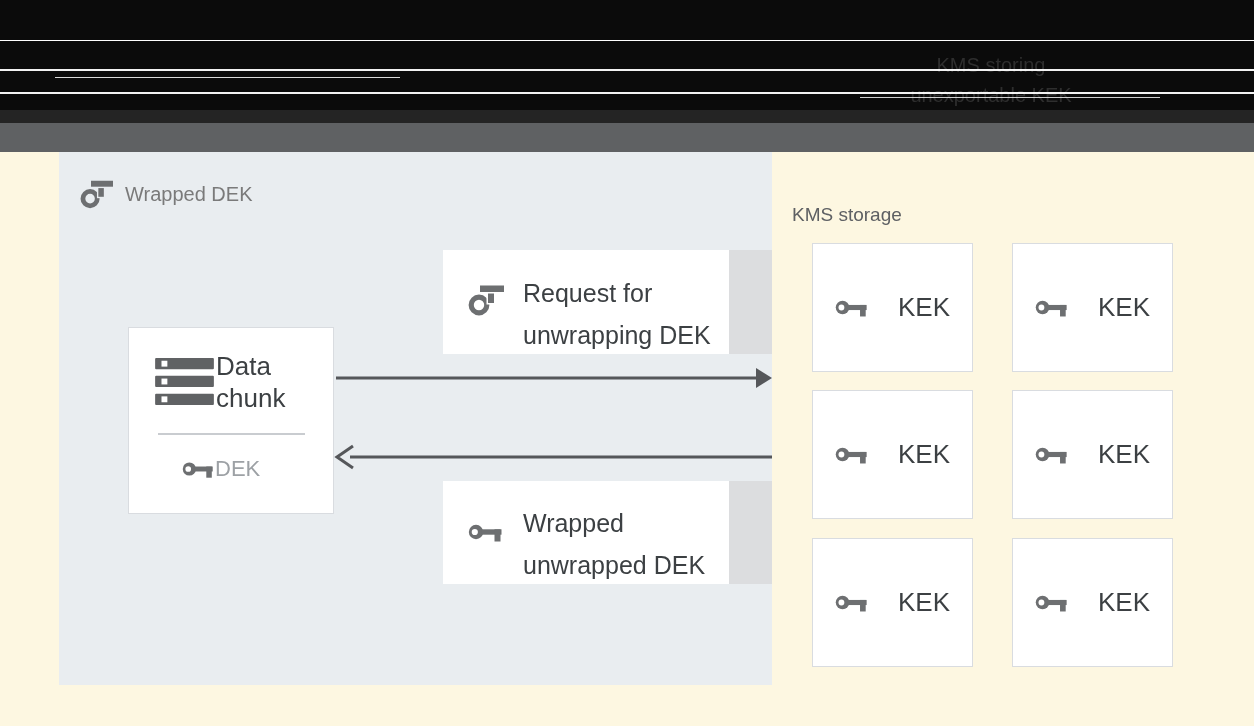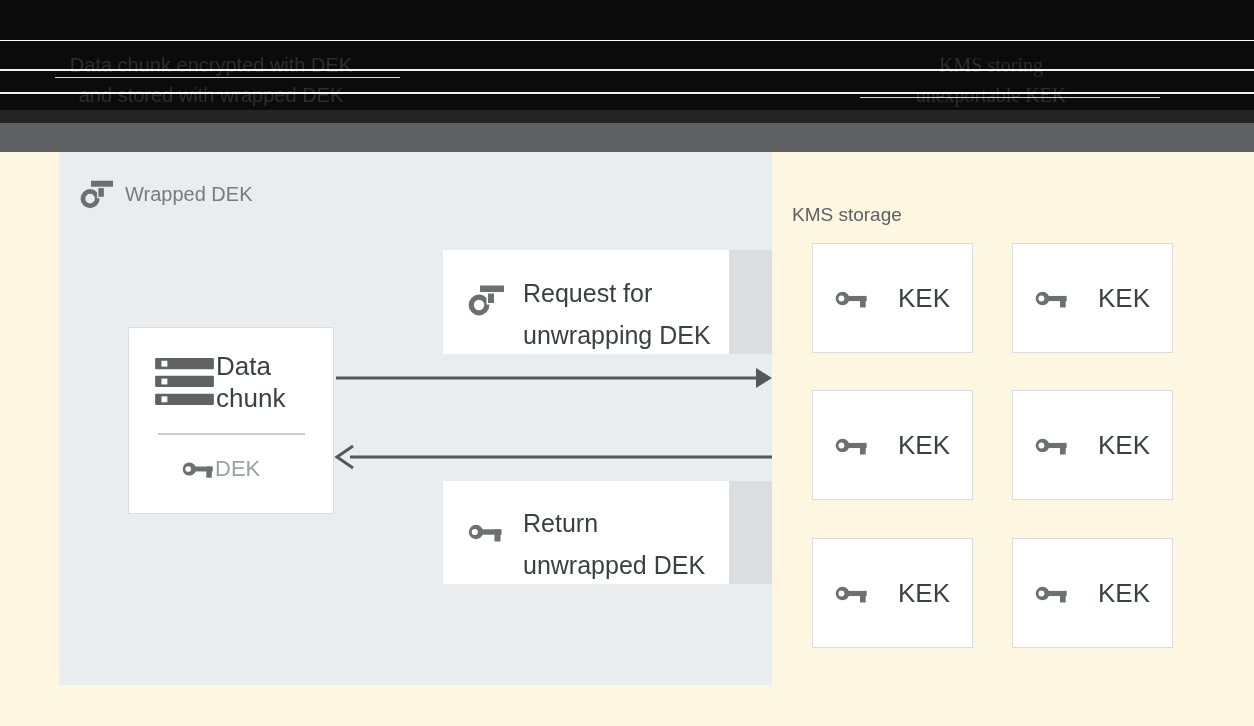--- a/index.html
+++ b/index.html
@@ -5,21 +5,21 @@
   html,body{margin:0;padding:0;background:#fff;}
   #screen{position:relative;width:1254px;height:726px;overflow:hidden;
           font-family:"Liberation Sans","DejaVu Sans",sans-serif;
           -webkit-font-smoothing:antialiased;}
   
   .header{position:absolute;left:0;top:0;width:1254px;height:123px;background:var(--header-bg,#0b0b0b);}
   .header-strip{position:absolute;left:0;top:110px;width:1254px;height:13px;background:var(--header-strip,#242424);}
   .caption{position:absolute;top:50px;width:300px;text-align:center;
            font-size:20px;line-height:30px;color:var(--header-text,#2e2e2e);font-weight:400;}
   .caption-left{left:61px;}
-  .caption-right{left:841px;font-family:Liberation Serif, serif;}
+  .caption-right{left:841px;}
   .artifact{position:absolute;background:#fff;pointer-events:none;}
   
   .bar{position:absolute;left:0;top:123px;width:1254px;height:29px;background:var(--divider-bar,#5f6163);}
   
   .content{position:absolute;left:0;top:152px;width:1254px;height:574px;background:var(--canvas-bg,#fdf7e1);padding-left:48px;}
   .panel{position:absolute;left:59px;top:0;width:713px;height:533px;background:var(--panel-bg,#e9edf0);}
   .panel-head{position:absolute;left:21px;top:27px;display:flex;align-items:center;gap:12px;}
   .panel-head svg{width:33px;height:31px;color:var(--icon-gray,#6d6f71);--icon-bg:var(--panel-bg,#e9edf0);}
   .panel-title{font-size:20px;color:var(--panel-label,#7a7a7a);}
   
@@ -40,21 +40,21 @@
   .msg-request .msg-icon{left:25px;top:34px;width:36px;height:33px;}
   .msg-return .msg-icon{left:25px;top:39px;width:36px;height:24px;}
   .msg-text{position:absolute;left:80px;top:22px;width:198px;font-size:25px;line-height:42px;
             color:var(--text-dark,#3c4043);}
   .msg-return .msg-text{top:21px;}
   .tail{position:absolute;left:670px;width:43px;background:var(--tail,#dcdddf);}
   .tail-request{top:98px;height:104px;}
   .tail-return{top:329px;height:103px;}
   
   .kms-title{position:absolute;left:792px;top:32px;font-size:19px;color:var(--kms-label,#5e6063);margin-top:20px;}
-  .kek-box{position:absolute;width:161px;height:110px;background:#fff;
+  .kek-box{position:absolute;width:161px;height:129px;background:#fff;
            border:1px solid var(--box-border,#d9dce0);box-sizing:border-box;
            display:flex;align-items:center;justify-content:center;gap:29px;}
   .kek-box svg{width:34px;height:23px;color:var(--icon-gray,#6d6f71);flex:0 0 auto;}
   .kek-label{font-size:26px;color:var(--text-dark,#3c4043);}
   .arrows{position:absolute;left:0;top:0;width:1254px;height:574px;pointer-events:none;}
 </style>
 </head>
 <body>
 
 <svg width="0" height="0" style="position:absolute">
@@ -81,24 +81,20 @@
         <rect x="6.5" y="21" width="6" height="6"></rect>
         <rect x="6.5" y="39.2" width="6" height="6"></rect>
       </g>
     </symbol>
   </defs>
 </svg>
 
 <div id="screen">
 
   <div class="header">
-    <div class="caption caption-left">
-      <div>Data chunk encrypted with DEK</div>
-      <div>and stored with wrapped DEK</div>
-    </div>
     <div class="caption caption-right">
       <div>KMS storing</div>
       <div>unexportable KEK</div>
     </div>
     <div class="artifact" style="left:0;top:40px;width:1254px;height:1px;"></div>
     <div class="artifact" style="left:0;top:69px;width:1254px;height:2px;opacity:.95;"></div>
     <div class="artifact" style="left:55px;top:77px;width:345px;height:1px;opacity:.85;"></div>
     <div class="artifact" style="left:0;top:92px;width:1254px;height:2px;opacity:.95;"></div>
     <div class="artifact" style="left:860px;top:97px;width:300px;height:1px;opacity:.8;"></div>
     <div class="artifact" style="left:0;top:112px;width:1254px;height:1px;opacity:.65;"></div>
@@ -137,21 +133,21 @@
             <use href="#ic-key-wrapped"></use>
           </svg>
         <div class="msg-text">Request for unwrapping DEK</div>
       </div>
       <div class="tail tail-request"></div>
 
       <div class="msg-box msg-return">
         <svg class="msg-icon">
             <use href="#ic-key-solid"></use>
           </svg>
-        <div class="msg-text">Return unwrapped DEK</div>
+        <div class="msg-text">Wrapped unwrapped DEK</div>
       </div>
       <div class="tail tail-return"></div>
 
     </div>
 
     <div class="kms-title">KMS storage</div>
 
     <div class="kek-box" style="left:812px;top:91px;">
       <svg>
           <use href="#ic-key-solid"></use>

